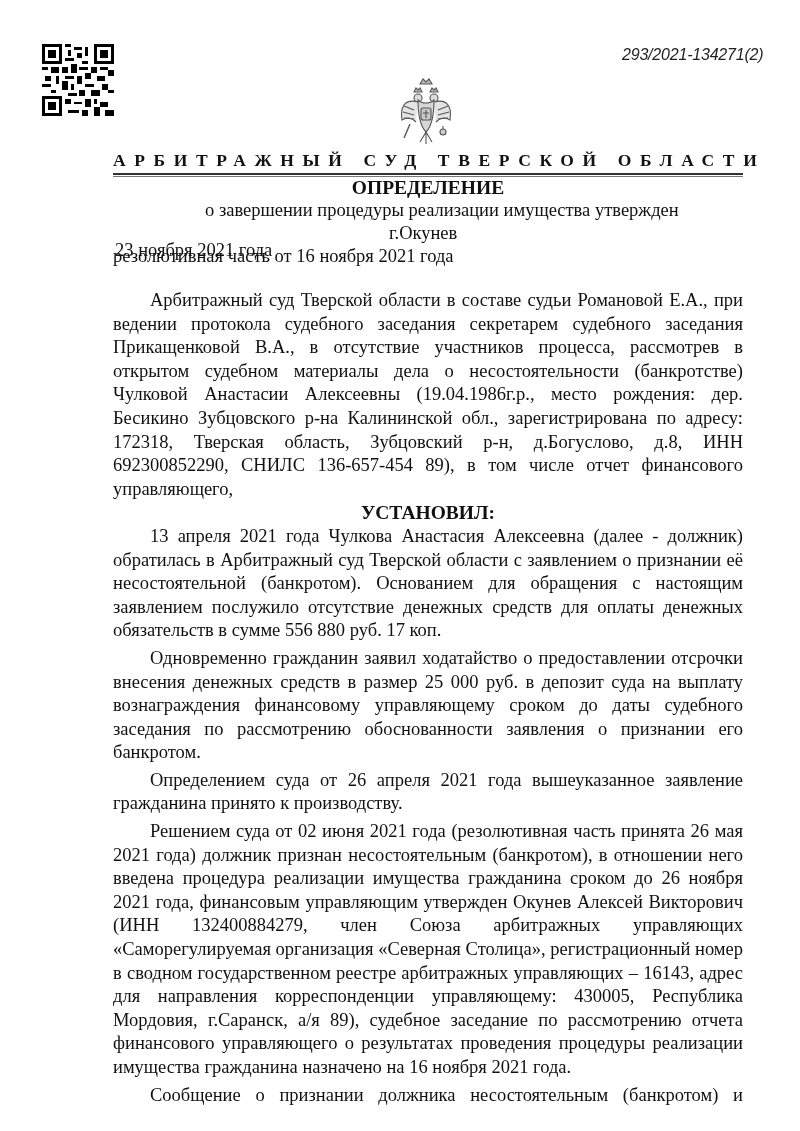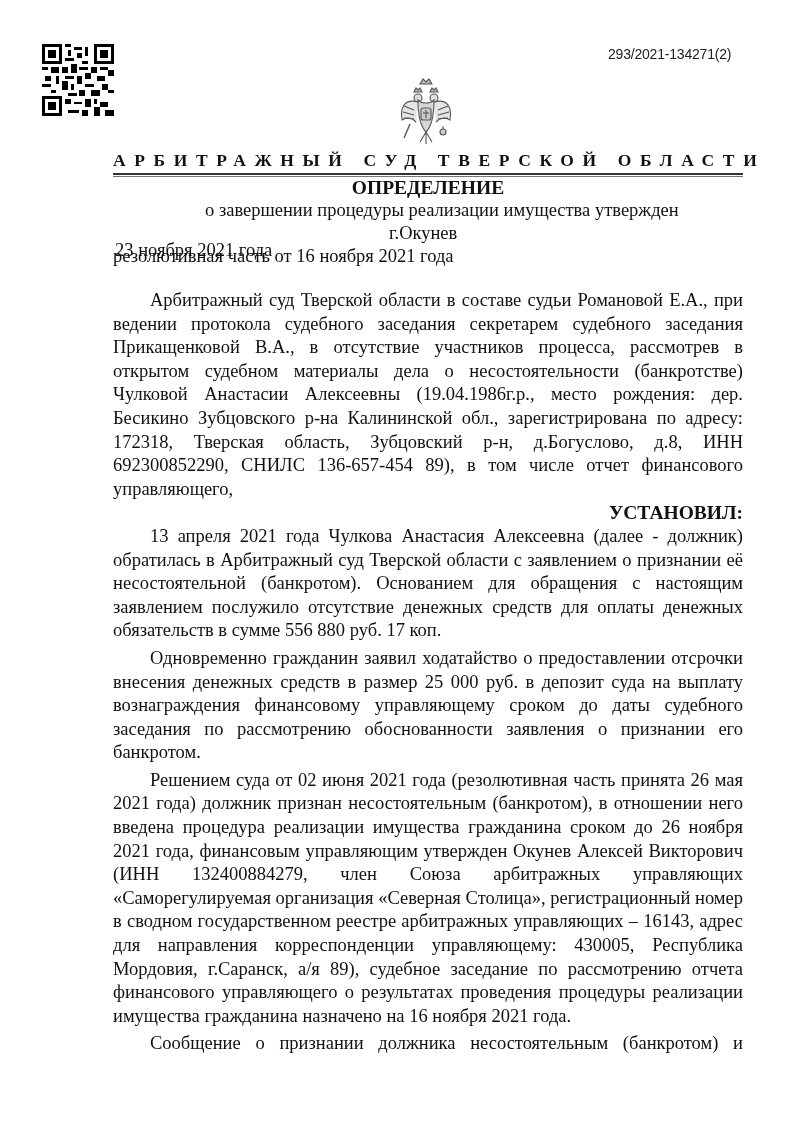--- a/index.html
+++ b/index.html
@@ -3,23 +3,23 @@
 <meta charset="utf-8">
 <style>
   html, body { margin: 0; padding: 0; background: #ffffff; }
   body {
     width: 800px; height: 1131px; position: relative; overflow: hidden;
     font-family: "Liberation Serif", "DejaVu Serif", serif;
     color: #111;
   }
   .qr { position: absolute; left: 42px; top: 44px; width: 72px; height: 72px; }
   .doc-id {
-    position: absolute; left: 608px; top: 46px;
+    position: absolute; left: 622px; top: 46px;
     font-family: "Liberation Sans", "DejaVu Sans", sans-serif;
-    font-size: 14px; color: #222; letter-spacing: -0.2px;
+    font-size: 16px; color: #222; letter-spacing: -0.2px; font-style: italic;
   }
   .emblem { position: absolute; left: 396px; top: 76px; width: 60px; height: 72px; }
   .court-name {
     position: absolute; left: 113px; width: 630px; top: 150px;
     text-align: center; font-weight: bold; font-size: 17.5px;
     letter-spacing: 8.6px; white-space: nowrap;
   }
   .rule { position: absolute; left: 113px; width: 630px; top: 173px; }
   .rule .l1 { height: 2px; background: #333; }
   .rule .l2 { height: 1px; background: #777; margin-top: 1px; }
@@ -39,21 +39,21 @@
 
   .body-text {
     position: absolute; left: 113px; width: 630px; top: 289px;
     font-size: 18.5px; line-height: 23.6px;
   }
   .body-text p {
     margin: 0; text-align: justify; text-indent: 37px;
   }
   .body-text p.spaced { margin-top: 4px; }
   .heading {
-    text-align: right; font-weight: bold; font-size: 19.5px;
+    text-align: center; font-weight: bold; font-size: 19.5px;
     margin: 0; line-height: 23.6px;
   }
   svg { display: block; }
 </style>
 </head>
 <body>
 
 <div class="qr">
   <svg width="72" height="72" viewBox="0 0 25 25" shape-rendering="crispEdges">
     <rect width="25" height="25" fill="#fff"></rect>
@@ -148,15 +148,16 @@
   <span class="meta-date">23 ноября 2021 года</span>
   <span class="meta-city">г.Окунев</span>
 </div>
 <div class="resolution">резолютивная часть от 16 ноября 2021 года</div>
 
 <div class="body-text">
   <p>Арбитражный суд Тверской области в составе судьи Романовой Е.А., при ведении протокола судебного заседания секретарем судебного заседания Прикащенковой В.А., в отсутствие участников процесса, рассмотрев в открытом судебном материалы дела о несостоятельности (банкротстве) Чулковой Анастасии Алексеевны (19.04.1986г.р., место рождения: дер. Бесикино Зубцовского р-на Калининской обл., зарегистрирована по адресу: 172318, Тверская область, Зубцовский р-н, д.Богуслово, д.8, ИНН 692300852290, СНИЛС 136-657-454 89), в том числе отчет финансового управляющего,</p>
   <div class="heading">УСТАНОВИЛ:</div>
   <p>13 апреля 2021 года Чулкова Анастасия Алексеевна (далее - должник) обратилась в Арбитражный суд Тверской области с заявлением о признании её несостоятельной (банкротом). Основанием для обращения с настоящим заявлением послужило отсутствие денежных средств для оплаты денежных обязательств в сумме 556 880 руб. 17 коп.</p>
   <p class="spaced">Одновременно гражданин заявил ходатайство о предоставлении отсрочки внесения денежных средств в размер 25 000 руб. в депозит суда на выплату вознаграждения финансовому управляющему сроком до даты судебного заседания по рассмотрению обоснованности заявления о признании его банкротом.</p>
+  <p class="spaced">Определением суда от 26 апреля 2021 года вышеуказанное заявление гражданина принято к производству.</p>
   <p class="spaced">Решением суда от 02 июня 2021 года (резолютивная часть принята 26 мая 2021 года) должник признан несостоятельным (банкротом), в отношении него введена процедура реализации имущества гражданина сроком до 26 ноября 2021 года, финансовым управляющим утвержден Окунев Алексей Викторович (ИНН 132400884279, член Союза арбитражных управляющих «Саморегулируемая организация «Северная Столица», регистрационный номер в сводном государственном реестре арбитражных управляющих – 16143, адрес для направления корреспонденции управляющему: 430005, Республика Мордовия, г.Саранск, а/я 89), судебное заседание по рассмотрению отчета финансового управляющего о результатах проведения процедуры реализации имущества гражданина назначено на 16 ноября 2021 года.</p>
   <p class="spaced" style="text-align-last: justify;">Сообщение о признании должника несостоятельным (банкротом) и</p>
 </div>
 
 </body></html>

